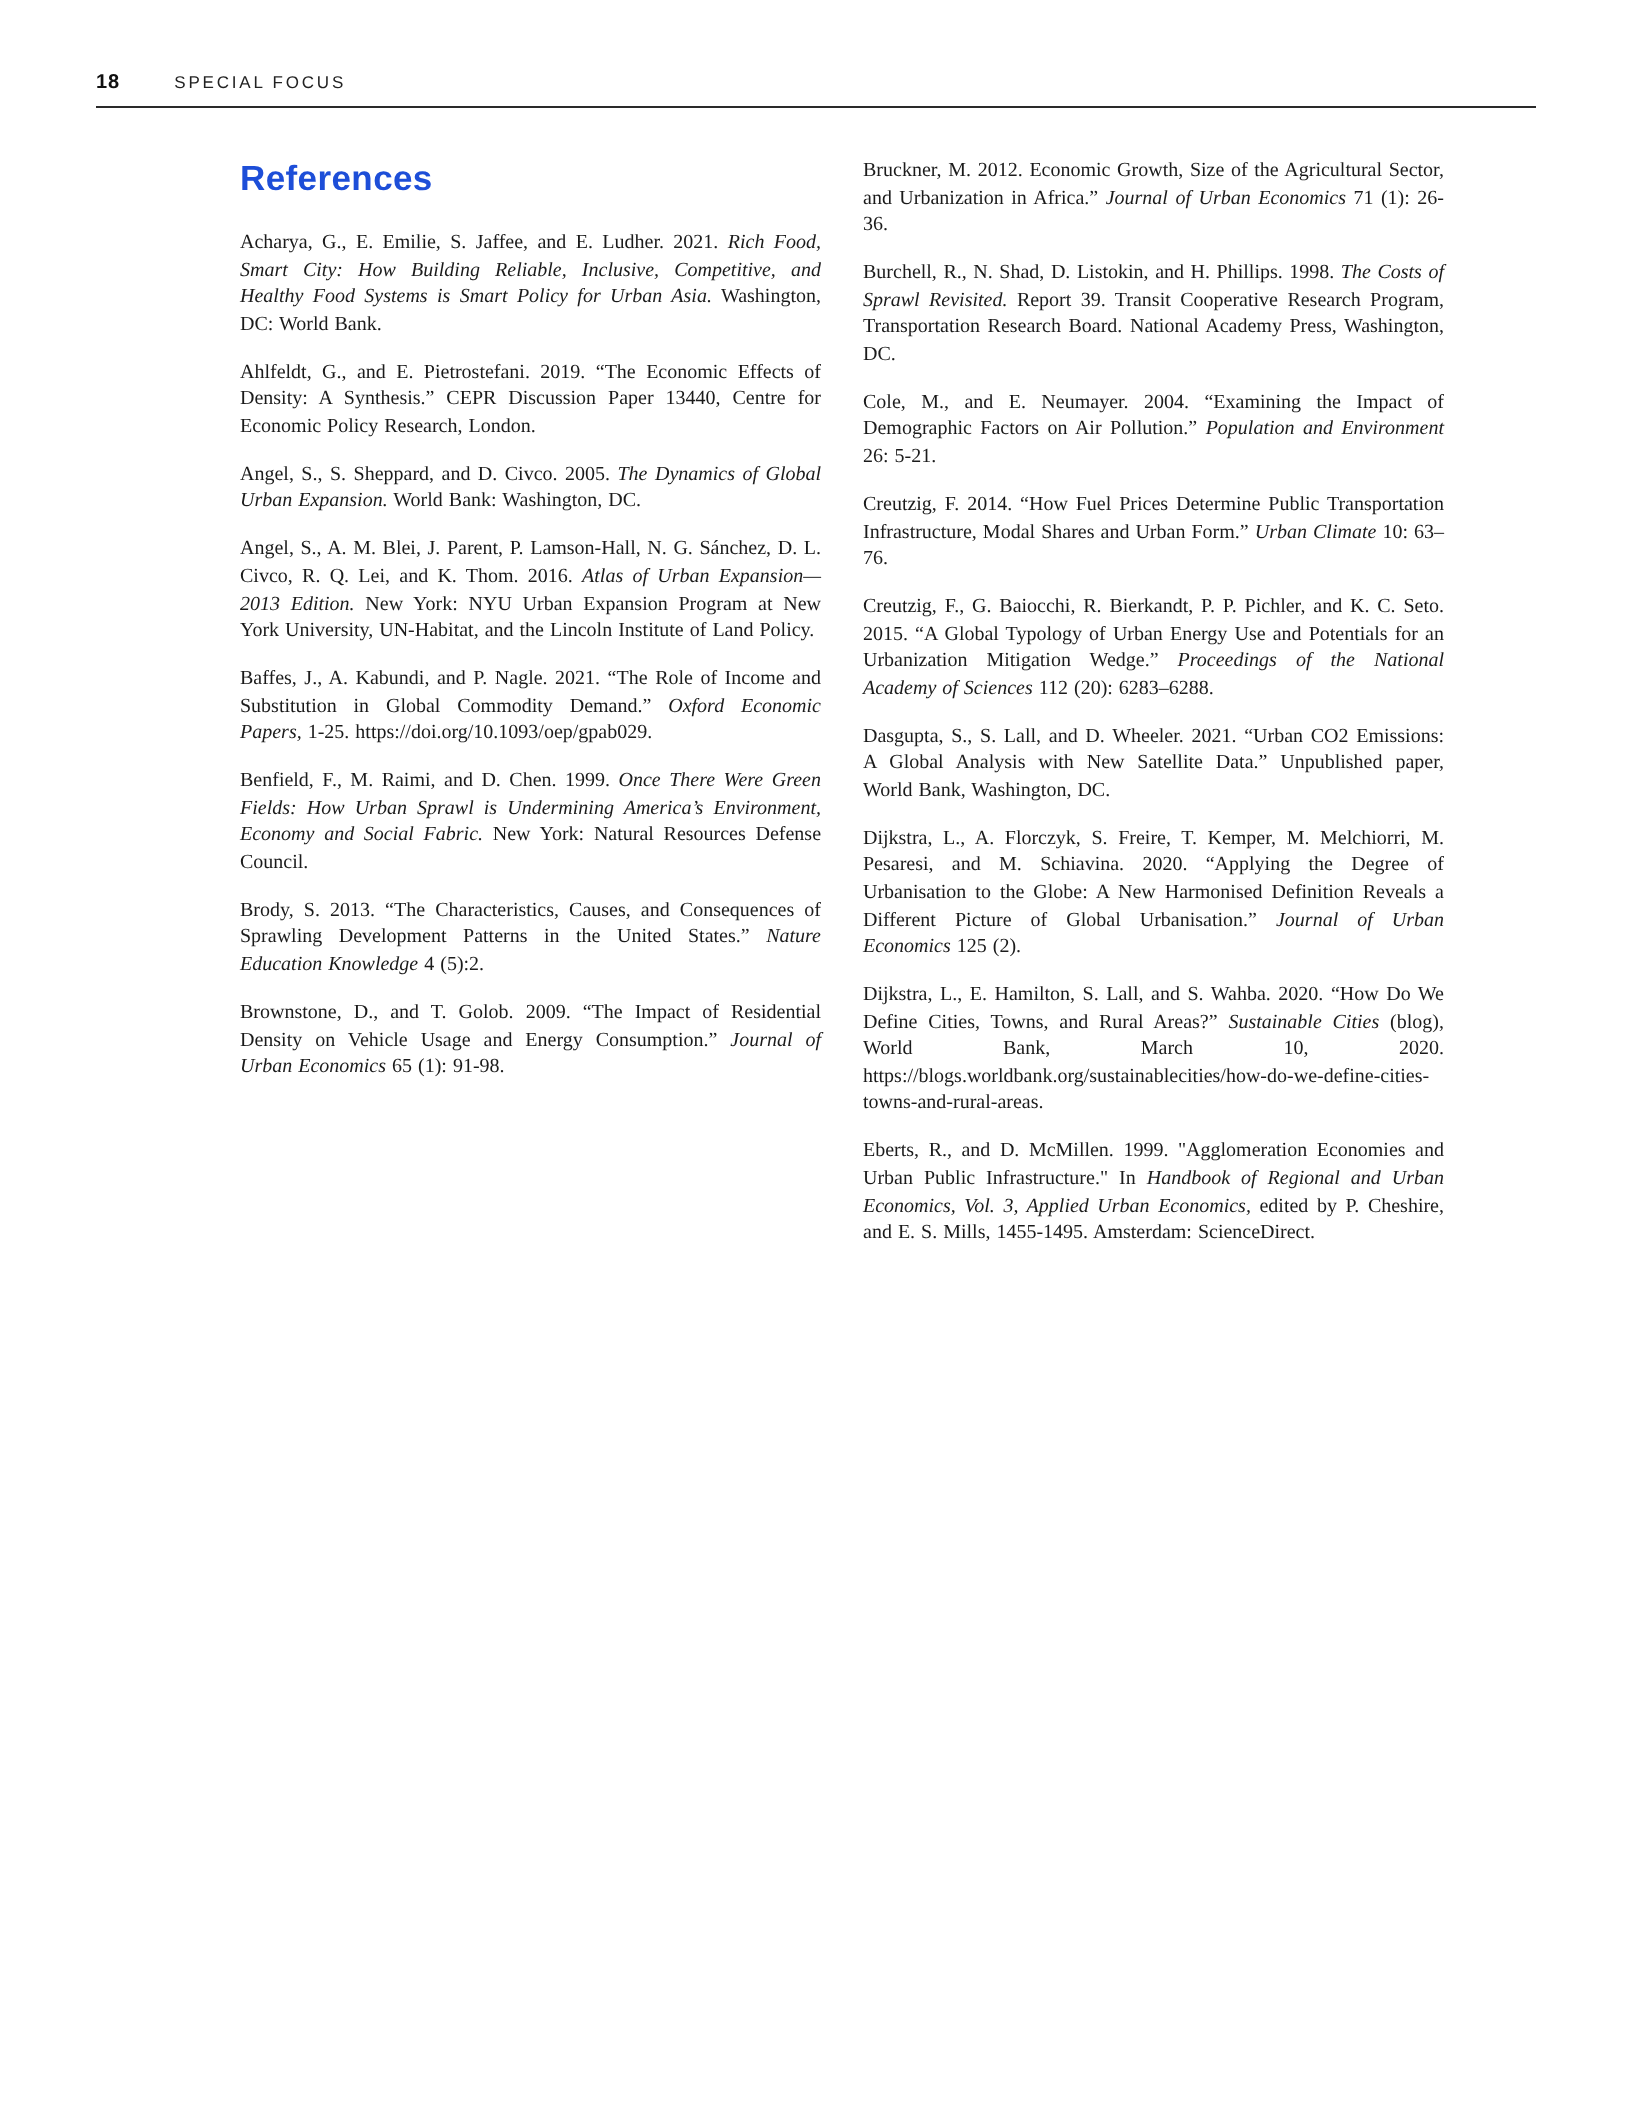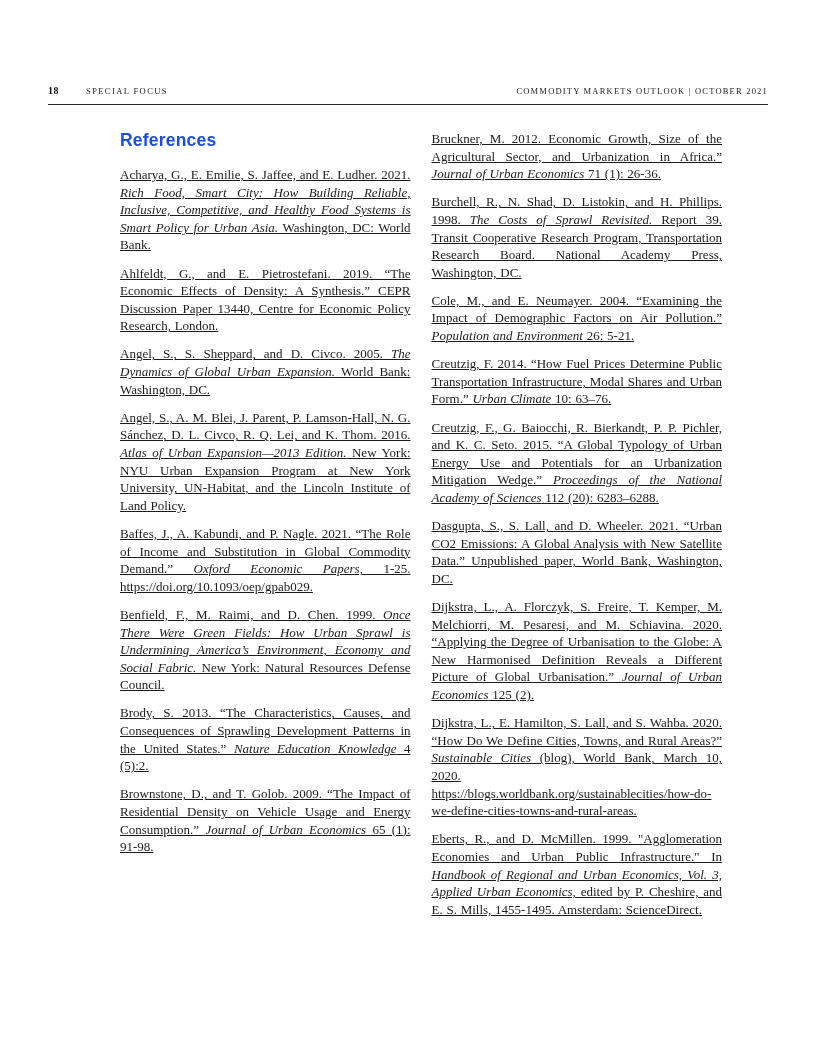--- a/index.html
+++ b/index.html
@@ -8,27 +8,27 @@
     width: 816px; height: 1056px;
     font-family: "Liberation Serif", serif;
     color: #1b1b1b;
     position: relative;
     overflow: hidden;
   }
   .page { width: 816px; height: 1056px; background: #fff; }
 
   .page-header {
     margin: 0 48px;
-    padding-top: 80px;
+    padding-top: 36px;
     padding-bottom: 6px;
     display: flex;
     justify-content: space-between;
     align-items: baseline;
     border-bottom: 1.3px solid #2a2a2a;
-    font-family: Liberation Serif, serif;
+    font-family: Liberation Sans, sans-serif;
   }
   .header-left { display: flex; align-items: baseline; gap: 27px; }
   .page-number { font-weight: bold; font-size: 10px; letter-spacing: .5px; color: #111; }
   .section-label { font-size: 8.5px; letter-spacing: 1.4px; color: #222; }
   .report-title { font-size: 8.5px; letter-spacing: 1.2px; color: #222; }
 
   .columns {
     display: flex;
     gap: 21px;
     margin: 25px 94px 0 120px;
@@ -38,41 +38,37 @@
   .refs-title {
     font-family: "Liberation Sans", sans-serif;
     font-size: 17.5px;
     font-weight: bold;
     color: #44719f;
     margin: 0 0 15px 0;
     letter-spacing: .2px;
   }
 
   p.reference {
-    font-size: 13px;
+    font-size: 10px;
     line-height: 1.355;
     text-align: justify;
     margin: 0 0 10.5px 0;
     word-spacing: .5px;
-    text-decoration: underline;
   }
   p.reference em { font-style: italic; }
 </style>
 </head>
 <body>
 
 <div class="page">
 
   <header class="page-header">
     <div class="header-left">
       <span class="page-number">18</span>
       <span class="section-label">SPECIAL FOCUS</span>
-    </div>
-    <div class="header-right">
-      <span class="report-title">COMMODITY MARKETS OUTLOOK | OCTOBER 2021</span>
     </div>
   </header>
 
   <main class="columns">
     <div class="col">
       <h1 class="refs-title" style="color: #1d4ed8;">References</h1>
       <div id="refs-left">
           <p class="reference"><span>Acharya, G., E. Emilie, S. Jaffee, and E. Ludher. 2021. </span><em>Rich Food, Smart City: How Building Reliable, Inclusive, Competitive, and Healthy Food Systems is Smart Policy for Urban Asia.</em><span> Washington, DC: World Bank.</span></p>
           <p class="reference"><span>Ahlfeldt, G., and E. Pietrostefani. 2019. “The Economic Effects of Density: A Synthesis.” CEPR Discussion Paper 13440, Centre for Economic Policy Research, London.</span></p>
           <p class="reference"><span>Angel, S., S. Sheppard, and D. Civco. 2005. </span><em>The Dynamics of Global Urban Expansion.</em><span> World Bank: Washington, DC.</span></p>

